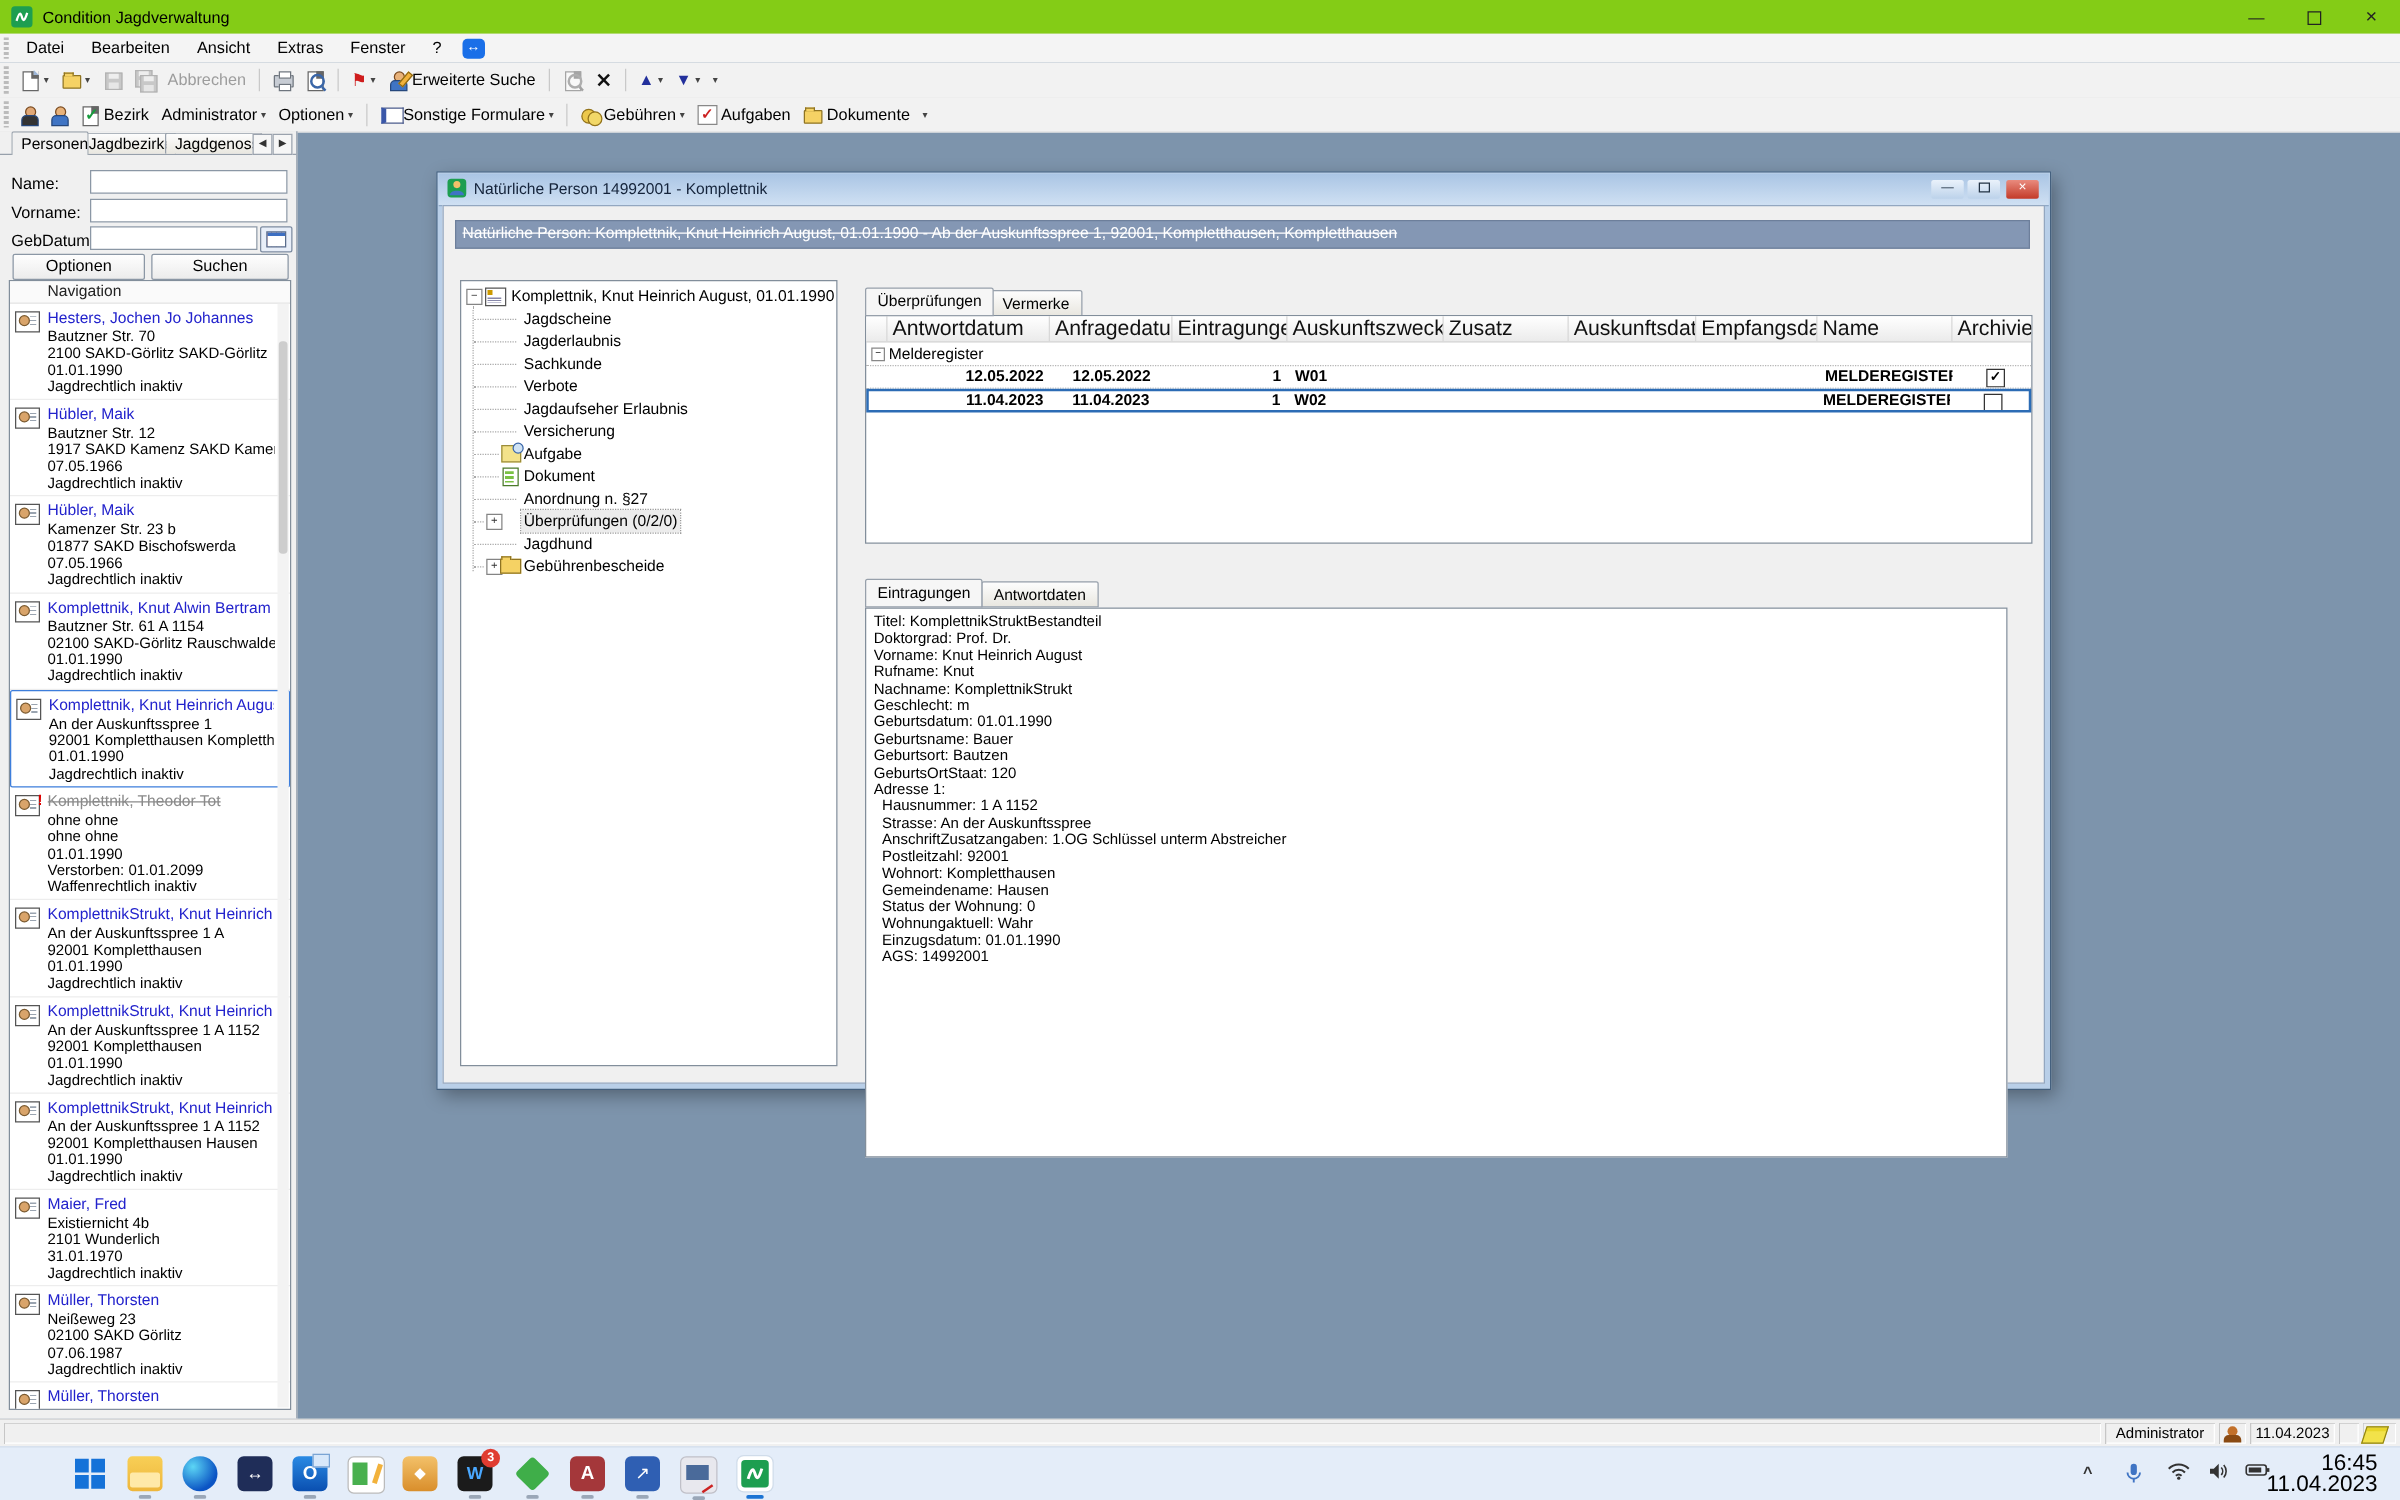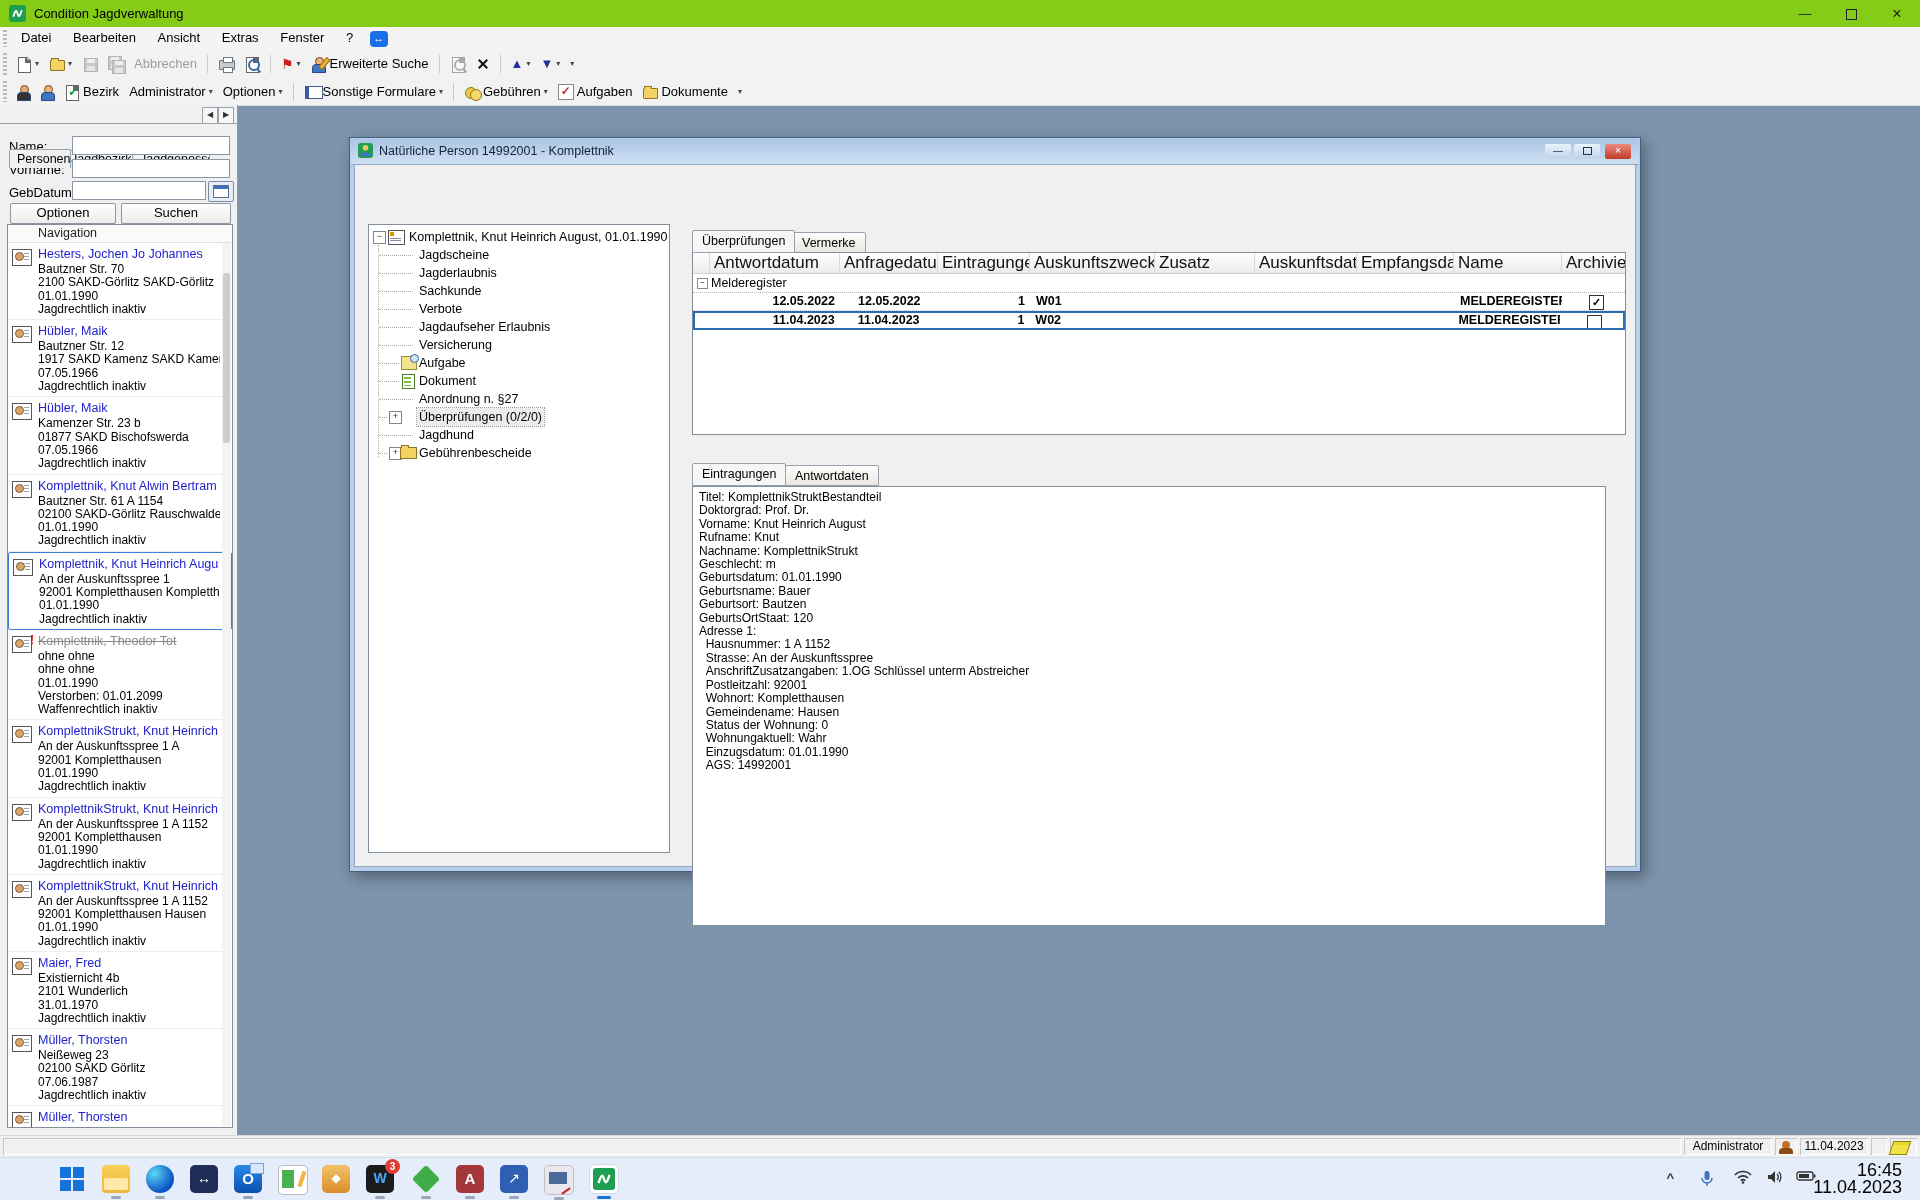--- a/index.html
+++ b/index.html
@@ -60,21 +60,21 @@
   .aufgi{color:#c22;font-weight:bold;font-size:12px;border:1px solid #888;background:#fff;width:14px;height:14px;line-height:13px;text-align:center;}
   .booki{position:absolute;left:1px;top:2px;width:13px;height:11px;background:#fff;border:1px solid #4a5a8a;border-left:4px solid #3a57a8;}
   .coini{position:absolute;left:1px;top:3px;width:10px;height:10px;border-radius:50%;background:#ecc84c;border:1px solid #93731a;}
   .coini2{position:absolute;left:6px;top:5px;width:10px;height:10px;border-radius:50%;background:#f2d868;border:1px solid #93731a;}
   .penci{position:absolute;right:0px;top:1px;width:3px;height:11px;background:#f2b23c;border:1px solid #8f6a14;transform:rotate(40deg);}
   
   #sidebar{left:0;top:105px;width:237px;height:1030px;background:#f0f0f0;border-right:1px solid #8d99a8;}
   .tabstrip{position:absolute;left:0;top:0;width:237px;height:18px;border-bottom:1px solid #97a0ab;}
   .tab{position:absolute;top:1px;height:16px;line-height:16px;padding:0 7px;font-size:12.5px;
        background:linear-gradient(#fdfdfd,#e9e7e0);border:1px solid #97a0ab;border-bottom:none;border-radius:2px 2px 0 0;
-       white-space:nowrap;overflow:hidden;margin-top:44px;}
+       white-space:nowrap;overflow:hidden;}
   .tab.active{top:0;height:18px;line-height:18px;background:#f0f0f0;z-index:2;}
   .tscroll{position:absolute;top:2px;width:14px;height:15px;background:#f6f6f6;border:1px solid #9aa2ad;
            font-size:8px;text-align:center;line-height:14px;color:#333;}
   .field-label{position:absolute;left:9px;font-size:13px;}
   .tinput{position:absolute;left:72px;width:158px;height:19px;background:#fff;border:1px solid #8b97a5;box-sizing:border-box;}
   .calbtn{position:absolute;left:208px;top:181px;width:24px;height:19px;background:#e8eef8;border:1px solid #7c8ba0;border-radius:2px;}
   .calbtn .cal{position:absolute;left:4px;top:3px;width:14px;height:11px;background:
      linear-gradient(#3d6fc2 0 3px,#fff 3px),
      repeating-linear-gradient(90deg,transparent 0 3px,#c44 3px 4px);border:1px solid #5a6d8c;}
   .sbtn{position:absolute;height:19px;background:linear-gradient(#fefefe,#ececec);border:1px solid #8b97a5;border-radius:2px;
@@ -499,20 +499,21 @@
           <circle cx="8" cy="5" r="3" fill="#f4c06a"></circle>
           <path d="M2 14 C2 9,14 9,14 14 Z" fill="#3f74c4"></path>
         </svg>
       </span>
     <span id="dlg-title-text">Natürliche Person 14992001 - Komplettnik</span>
     <div class="dbtn" style="right:68px;">—</div>
     <div class="dbtn" style="right:39px;"><span class="sq" style="width:7px;height:6px;border-color:#234;"></span></div>
     <div class="dbtn close" style="right:8px;">×</div>
   </div>
   <div id="dlg-body">
+    <div id="dlg-header">Natürliche Person: Komplettnik, Knut Heinrich August, 01.01.1990 - Ab der Auskunftsspree 1, 92001, Kompletthausen, Kompletthausen</div>
 
     <div id="tree">
       <div class="tree-trunk"></div>
       <div class="trow root">
         <span class="exp">−</span>
         <span class="cardico"></span>
         <span class="txt">Komplettnik, Knut Heinrich August, 01.01.1990</span>
       </div>
       <div class="trow child">
           <span class="dots"></span>

